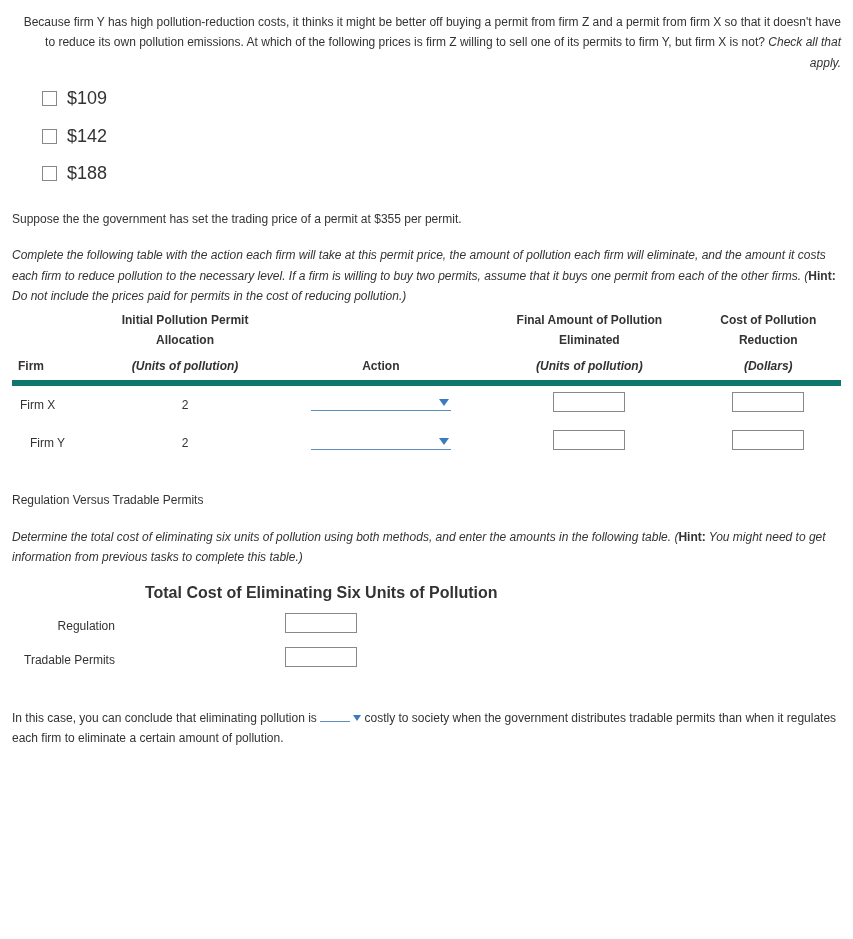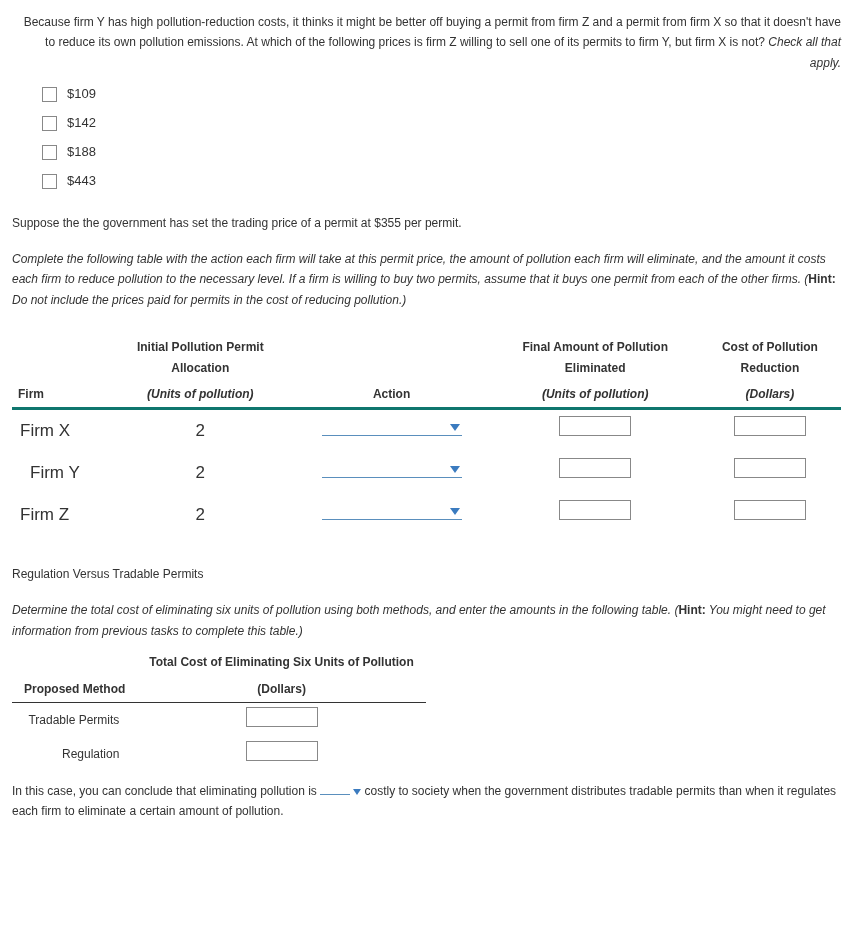--- a/index.html
+++ b/index.html
@@ -26,37 +26,37 @@
     margin-bottom: 7px;
   }
   .cb {
     width: 13px;
     height: 13px;
     border: 1px solid #888;
     margin-right: 10px;
     background:#fff;
     cursor:pointer;
   }
-  .cb-label { font-size: 13px; }
+  .cb-label { font-size: 18px; }
   .section-gap { margin-top: 16px; }
   table.main {
     border-collapse: collapse;
     width: 100%;
-    margin-top: 24px;
+    margin-top: 0;
   }
   table.main th {
     font-weight: bold;
     font-size: 12px;
     text-align: center;
     vertical-align: bottom;
     padding: 3px 6px;
   }
   table.main th.hr, table.main td.hr-row { border-bottom: 1px solid #333; }
   table.main td {
-    font-size: 17px;
+    font-size: 12px;
     text-align: center;
     padding: 6px;
     vertical-align: middle;
   }
   table.main td.firm-label {
     text-align: left;
     padding-left: 8px;
   }
   .dropdown {
     display: inline-block;
@@ -100,32 +100,32 @@
     background:#fff;
     cursor:text;
   }
   .sub-header { font-weight: normal; margin-top: 28px; }
   table.small {
     border-collapse: collapse;
     margin-top: 8px;
   }
   table.small th {
     font-weight: bold;
-    font-size: 12px;
+    font-size: 16px;
     text-align: center;
     padding: 3px 12px;
     border-bottom: 1px solid #333;
   }
   table.small td {
     font-size: 12px;
     text-align: center;
     padding: 4px 12px;
   }
   table.small td.left { text-align: right; padding-right:18px; }
-  .header-row-border { border-bottom:3px solid #0f766e; }
+  .header-row-border { border-bottom:6px solid #0f766e; }
   .firm-indent { padding-left:18px !important; }
 </style>
 </head>
 <body>
 
 <div class="question-text">
   <span>Because firm Y has high pollution-reduction costs, it thinks it might be better off buying a permit from firm Z and a permit from firm X so that it doesn't have to reduce its own pollution emissions. At which of the following prices is firm Z willing to sell one of its permits to firm Y, but firm X is not? </span><span class="italic">Check all that apply.</span>
 </div>
 
 <div class="checkbox-list">
@@ -133,24 +133,20 @@
     <span class="cb"></span>
     <span class="cb-label">$109</span>
   </div>
   <div class="checkbox-item">
     <span class="cb"></span>
     <span class="cb-label">$142</span>
   </div>
   <div class="checkbox-item">
     <span class="cb"></span>
     <span class="cb-label">$188</span>
-  </div>
-  <div class="checkbox-item">
-    <span class="cb"></span>
-    <span class="cb-label">$443</span>
   </div>
 </div>
 
 <div>Suppose the the government has set the trading price of a permit at $355 per permit.</div>
 
 <div class="section-gap italic">
   <span>Complete the following table with the action each firm will take at this permit price, the amount of pollution each firm will eliminate, and the amount it costs each firm to reduce pollution to the necessary level. If a firm is willing to buy two permits, assume that it buys one permit from each of the other firms. (</span><span class="bold" style="font-style:normal">Hint:</span><span style="font-style:italic"> Do not include the prices paid for permits in the cost of reducing pollution.)</span>
 </div>
 
 <table class="main">
@@ -187,54 +183,43 @@
       <td><span class="input-box"></span></td>
       <td><span class="input-box"></span></td>
     </tr>
     <tr>
       <td class="firm-label firm-indent">Firm Y</td>
       <td>2</td>
       <td><span class="dropdown"><span class="tri"></span></span></td>
       <td><span class="input-box"></span></td>
       <td><span class="input-box"></span></td>
     </tr>
-    <tr>
-      <td class="firm-label">Firm Z</td>
-      <td>2</td>
-      <td><span class="dropdown"><span class="tri"></span></span></td>
-      <td><span class="input-box"></span></td>
-      <td><span class="input-box"></span></td>
-    </tr>
   </tbody>
 </table>
 
 <div class="sub-header">Regulation Versus Tradable Permits</div>
 
 <div class="section-gap italic">
   <span>Determine the total cost of eliminating six units of pollution using both methods, and enter the amounts in the following table. (</span><span class="bold" style="font-style:normal">Hint:</span><span style="font-style:italic"> You might need to get information from previous tasks to complete this table.)</span>
 </div>
 
 <table class="small">
   <thead>
     <tr>
       <th style="border:none"></th>
       <th style="border:none">Total Cost of Eliminating Six Units of Pollution</th>
     </tr>
-    <tr>
-      <th style="text-align:left">Proposed Method</th>
-      <th>(Dollars)</th>
-    </tr>
   </thead>
   <tbody>
     <tr>
+      <td class="left">Regulation</td>
+      <td><span class="input-box"></span></td>
+    </tr>
+    <tr>
       <td class="left">Tradable Permits</td>
-      <td><span class="input-box"></span></td>
-    </tr>
-    <tr>
-      <td class="left">Regulation</td>
       <td><span class="input-box"></span></td>
     </tr>
   </tbody>
 </table>
 
-<div style="margin-top:8px">
+<div style="margin-top:29px">
   <span>In this case, you can conclude that eliminating pollution is </span><span class="dropdown-small"></span><span class="tri-small"></span><span> costly to society when the government distributes tradable permits than when it regulates each firm to eliminate a certain amount of pollution.</span>
 </div>
 
 </body></html>

